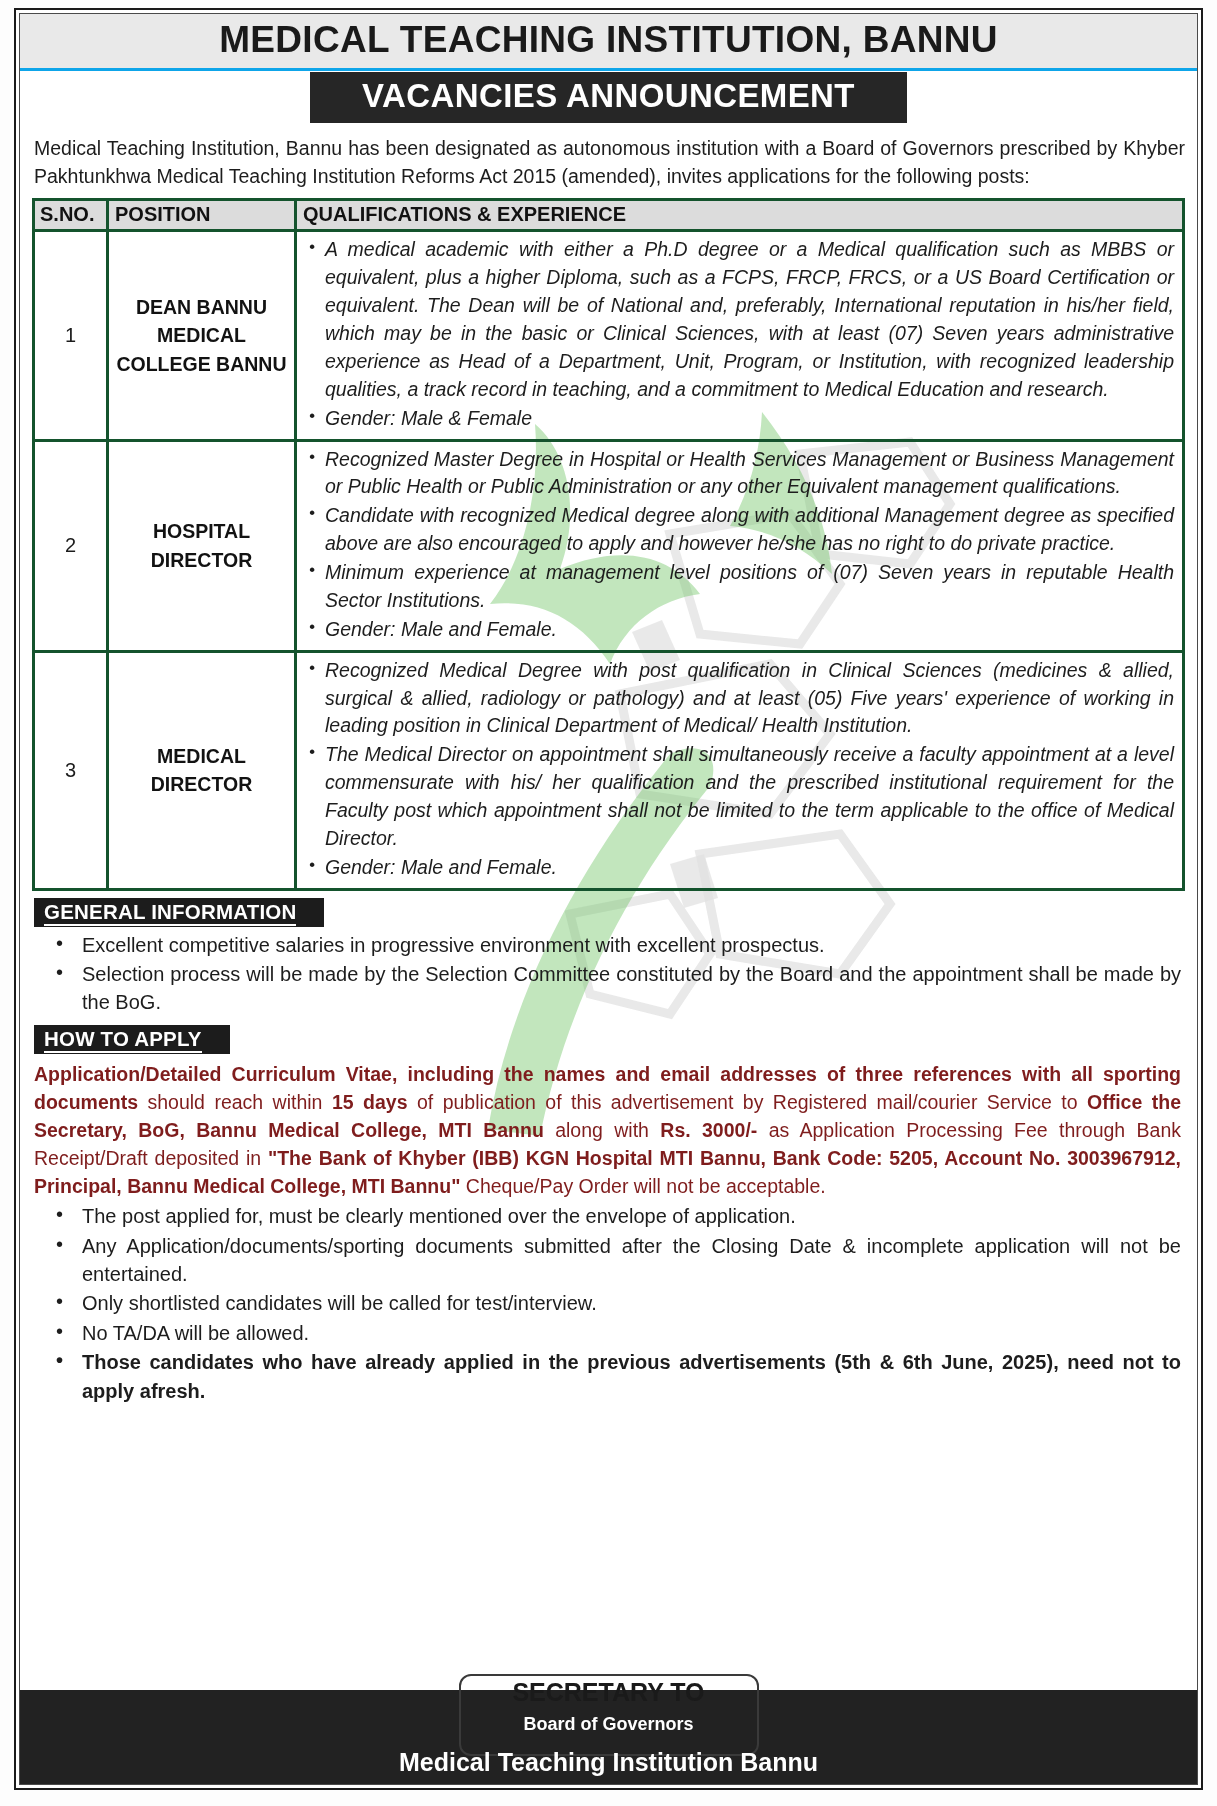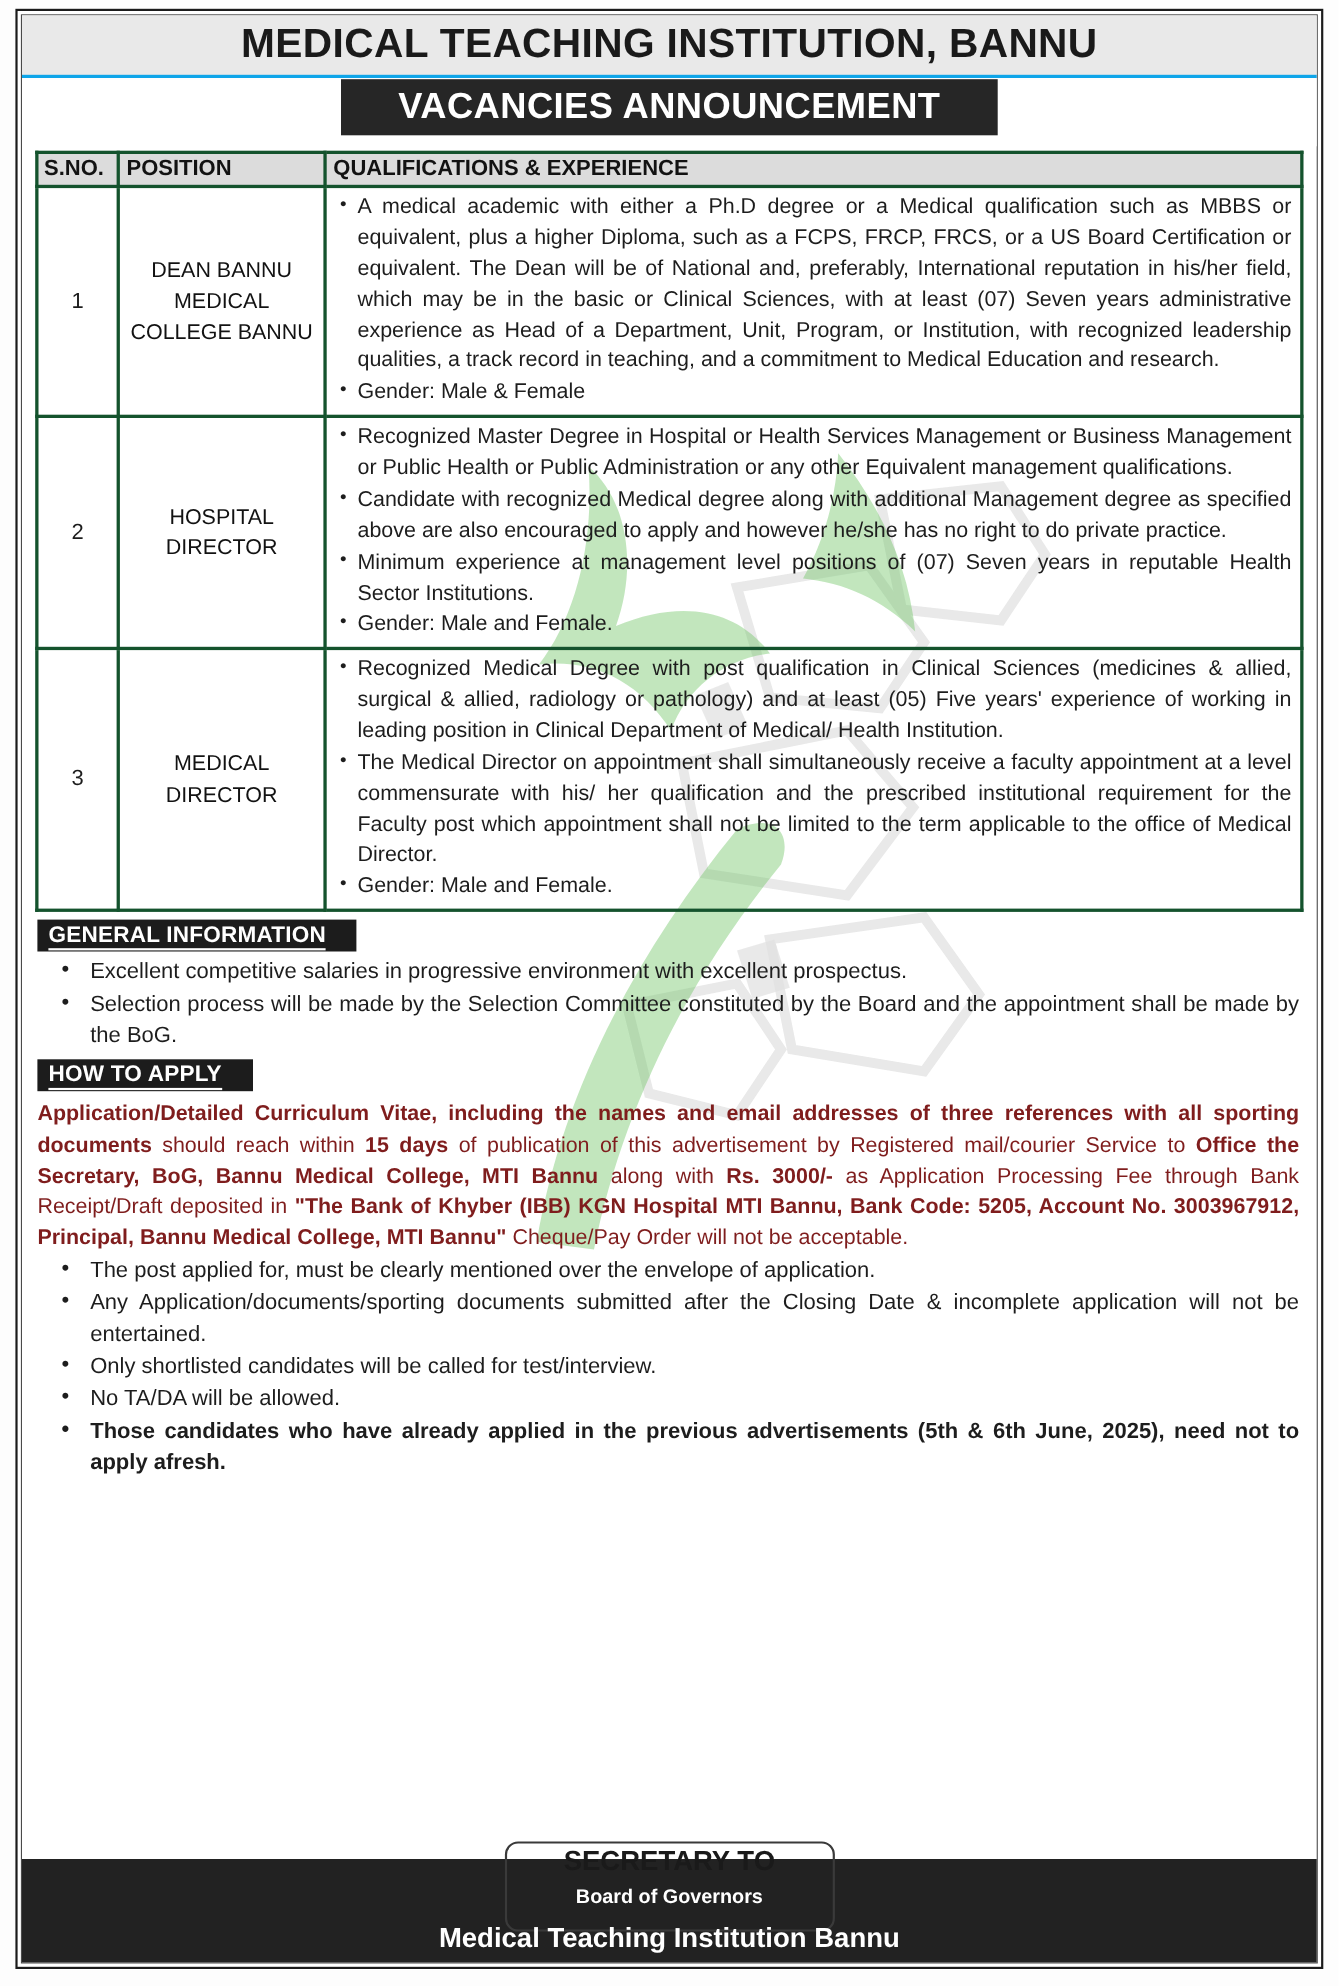--- a/index.html
+++ b/index.html
@@ -121,40 +121,41 @@
   .col-pos   { width: 188px; }
   .tbl thead th.col-sno { text-align: left; padding-left: 5px; }
   .tbl td.sno {
     text-align: center;
     font-size: 20px;
     color: #1c1c1c;
   }
   .tbl td.pos {
     text-align: center;
     font-size: 19.5px;
-    font-weight: normal;
+    font-weight: bold;
     line-height: 1.45;
     color: #121212;
   }
   .tbl td.qual {
     padding: 4px 8px 5px 4px;
   }
   ul.q {
     margin: 0;
     padding: 0 0 0 22px;
     list-style: none;
   }
   ul.q > li {
     position: relative;
     font-size: 19.5px;
     line-height: 1.43;
     text-align: justify;
     color: #1d1d1d;
     margin: 0 0 1px 0;
     padding-left: 2px;
+    font-style: italic;
   }
   ul.q > li:before {
     content: "\2022";
     position: absolute;
     left: -14px;
     top: -1px;
     font-size: 17px;
     color: #1d1d1d;
   }
 
@@ -288,20 +289,21 @@
         
         <div class="masthead">
           <h1>MEDICAL TEACHING INSTITUTION, BANNU</h1>
         </div>
 
         <div class="vac-wrap">
           <div class="vac-band">VACANCIES ANNOUNCEMENT</div>
         </div>
 
         
+        <div class="intro">Medical Teaching Institution, Bannu has been designated as autonomous institution with a Board of Governors prescribed by Khyber Pakhtunkhwa Medical Teaching Institution Reforms Act 2015 (amended), invites applications for the following posts:</div>
 
         
         <table class="tbl">
           <thead>
             <tr>
               <th class="col-sno">S.NO.</th>
               <th class="col-pos">POSITION</th>
               <th>QUALIFICATIONS &amp; EXPERIENCE</th>
             </tr>
           </thead>

